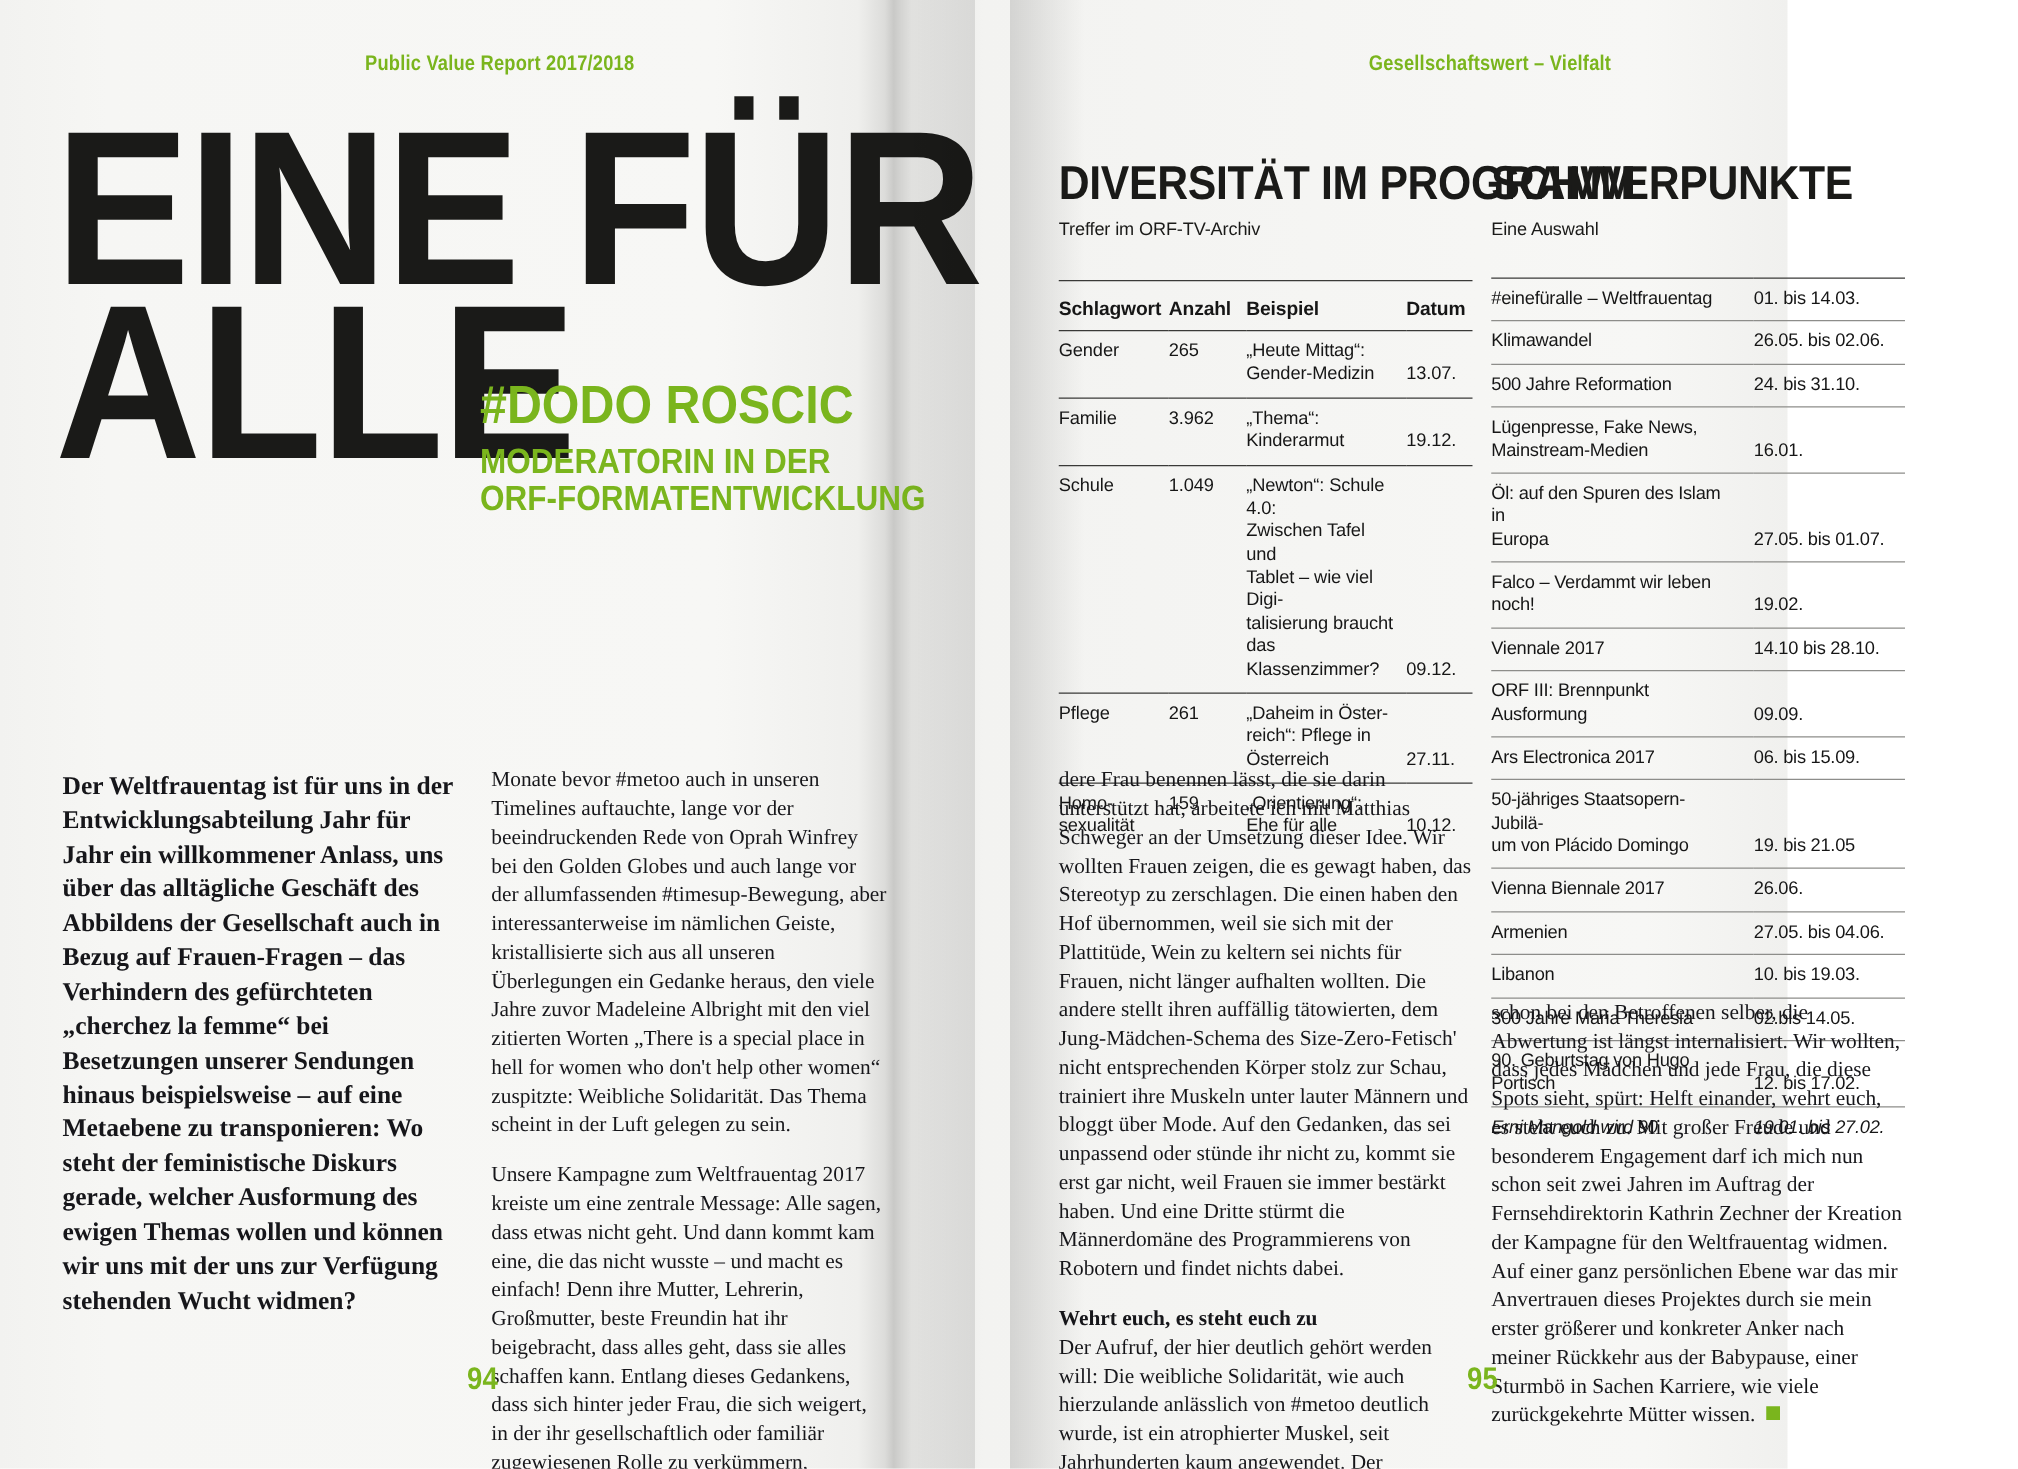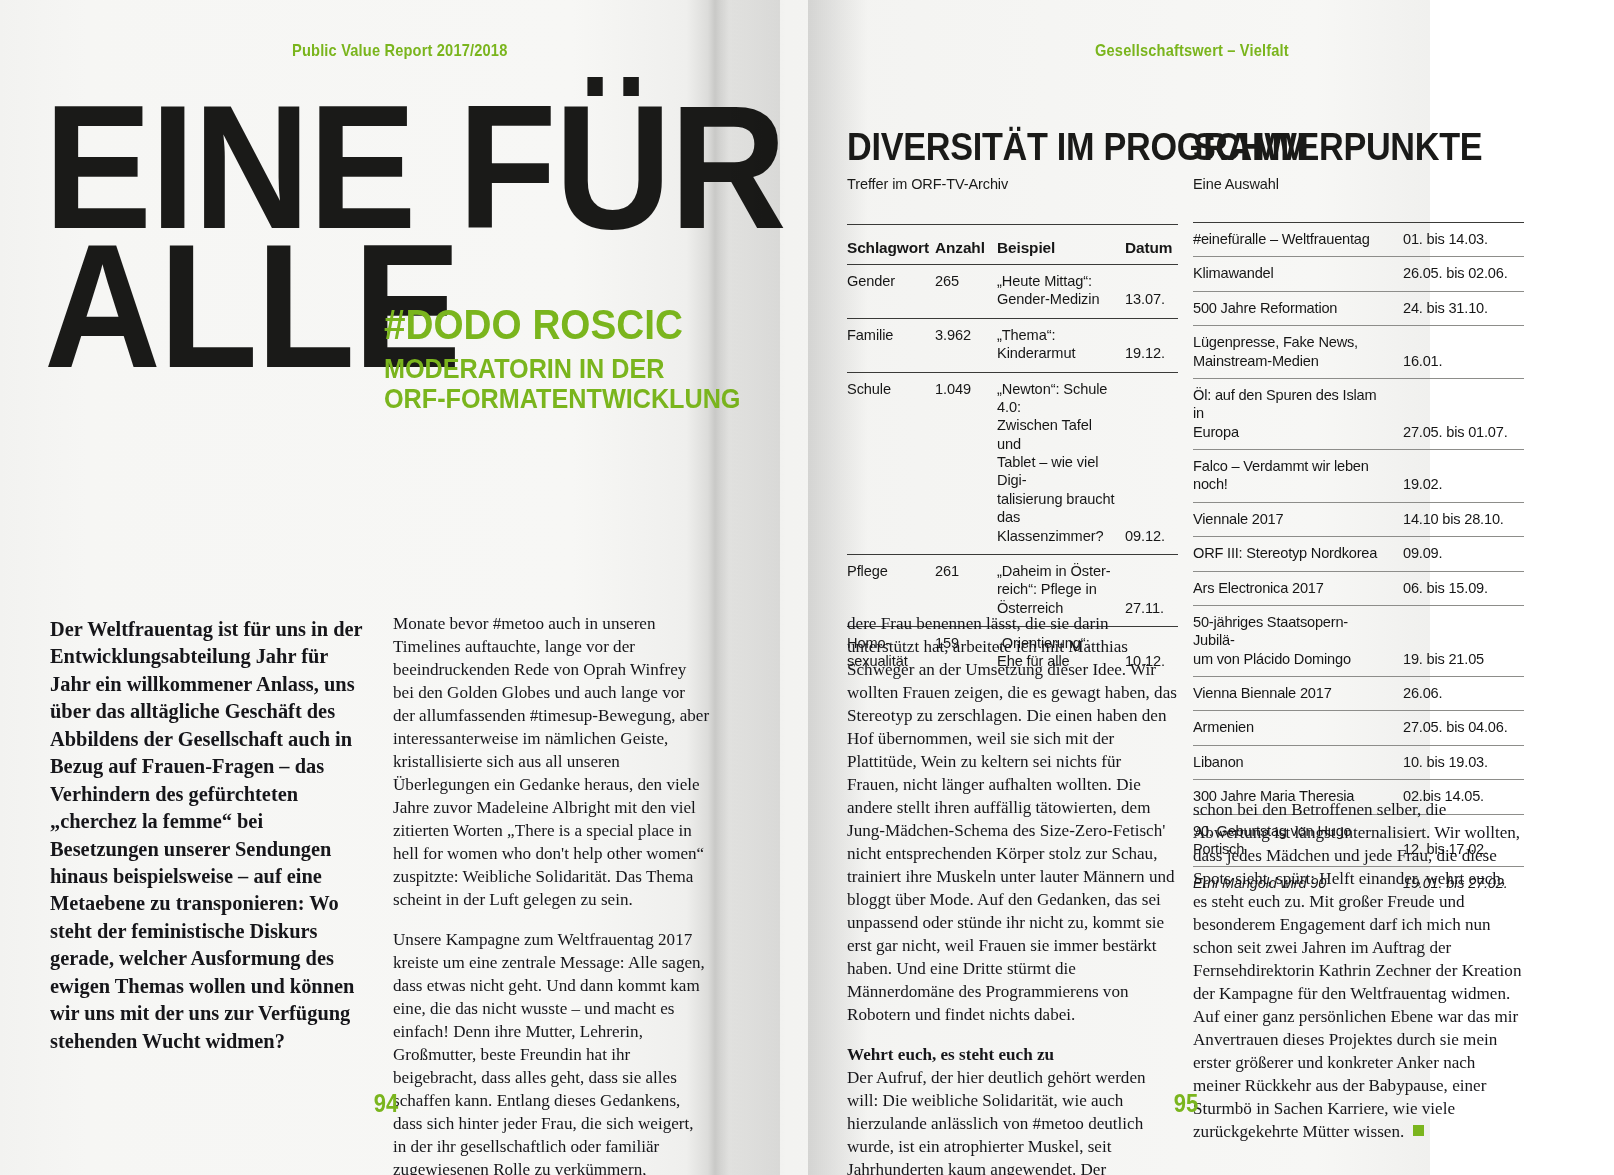--- a/index.html
+++ b/index.html
@@ -389,21 +389,21 @@
             </tr>
             <tr>
               <td class="s-label">Falco – Verdammt wir leben noch!</td>
               <td class="s-date">19.02.</td>
             </tr>
             <tr>
               <td class="s-label">Viennale 2017</td>
               <td class="s-date">14.10 bis 28.10.</td>
             </tr>
             <tr>
-              <td class="s-label">ORF III: Stereotyp Nordkorea</td>
+              <td class="s-label">ORF III: Brennpunkt Ausformung</td>
               <td class="s-date">09.09.</td>
             </tr>
             <tr>
               <td class="s-label">Ars Electronica 2017</td>
               <td class="s-date">06. bis 15.09.</td>
             </tr>
             <tr>
               <td class="s-label">50-jähriges Staatsopern-Jubilä-<br>um von Plácido Domingo</td>
               <td class="s-date">19. bis 21.05</td>
             </tr>

